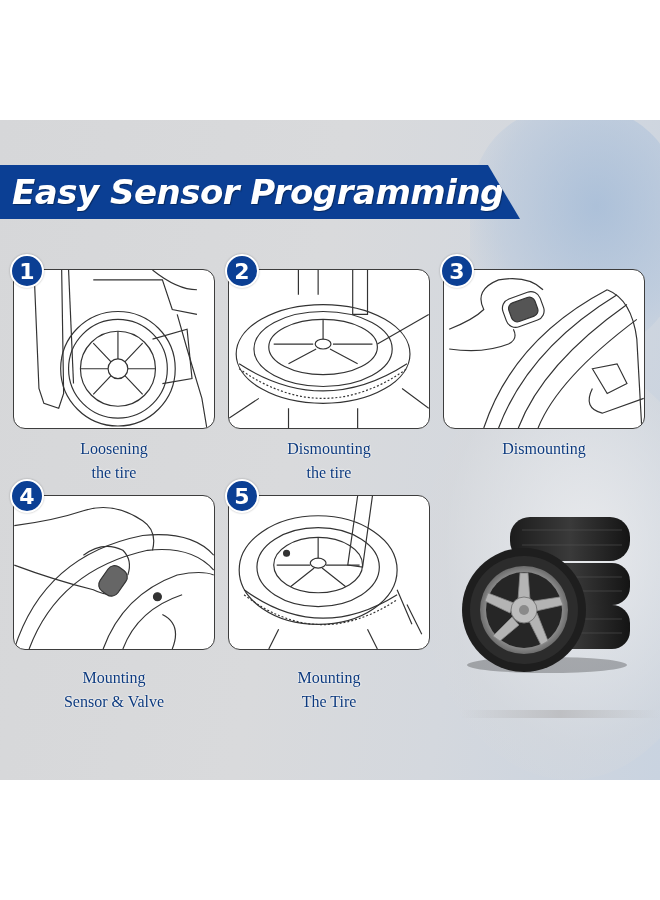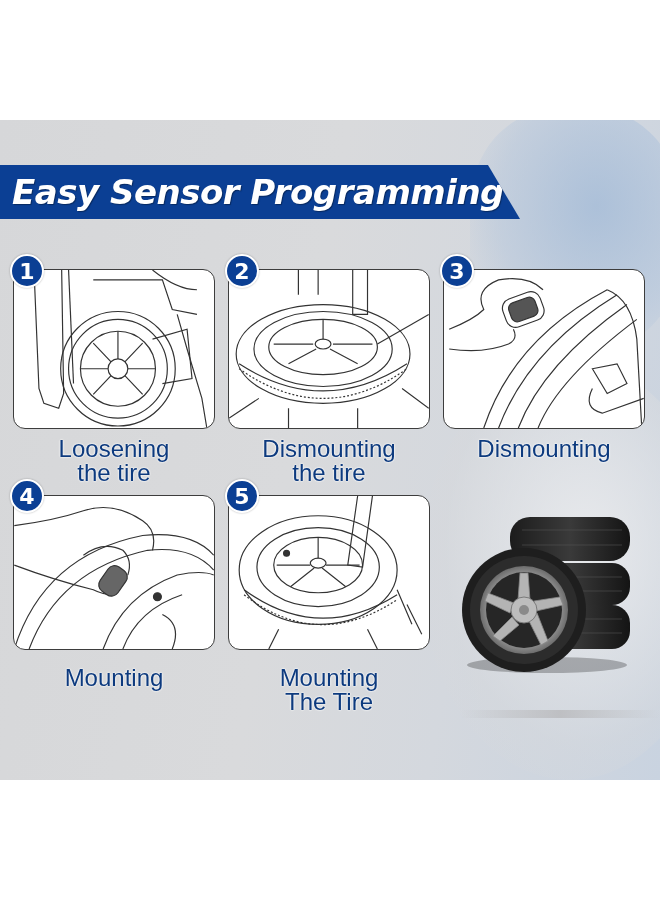--- a/index.html
+++ b/index.html
@@ -47,21 +47,21 @@
   .step-panel svg { width: 100%; height: 100%; display: block; }
   .step-badge {
     position: absolute; width: 34px; height: 34px; border-radius: 50%;
     background: #0b3f94; color: #ffffff; border: 2px solid #ffffff;
     font-family: "DejaVu Sans", sans-serif; font-weight: bold; font-size: 22px;
     display: flex; align-items: center; justify-content: center;
     box-shadow: 0 0 2px rgba(0,0,0,0.3);
   }
   .step-caption {
     position: absolute; text-align: center;
-    font-family: Liberation Sans, sans-serif; font-size: 24px; line-height: 24px;
+    font-family: Liberation Serif, serif; font-size: 16px; line-height: 24px;
     color: #0d3a7e; text-shadow: 0 0 2px #ffffff, 0 0 2px #ffffff;
   }
   .step-caption span { display: block; }
 
   .tire-stack { position: absolute; left: 452px; top: 385px; width: 190px; height: 170px; }
 </style>
 </head>
 <body>
 
 <div class="canvas">
@@ -160,20 +160,21 @@
           <path d="M90 155 Q110 100 165 80 Q190 75 202 80"></path>
           <path d="M110 155 Q125 115 170 100"></path>
           <circle cx="145" cy="102" r="4" fill="#333"></circle>
           <path d="M150 120 Q170 130 160 155"></path>
         </g>
       </svg>
     </div>
     <div class="step-badge" style="left:10px;top:359px;">4</div>
     <div class="step-caption" style="left:13px;top:546px;width:202px;">
       <span>Mounting</span>
+      <span>Sensor &amp; Valve</span>
     </div>
   </div>
 
   <div class="step" style="left:0;top:0;">
     <div class="step-panel" style="left:228px;top:375px;width:202px;height:155px;">
       <svg viewBox="0 0 202 155">
         <g fill="none" stroke="#333" stroke-width="1.2">
           <path d="M130 0 L120 70 L135 72 L145 0"></path>
           <ellipse cx="90" cy="75" rx="80" ry="55"></ellipse>
           <ellipse cx="90" cy="72" rx="62" ry="40"></ellipse>

